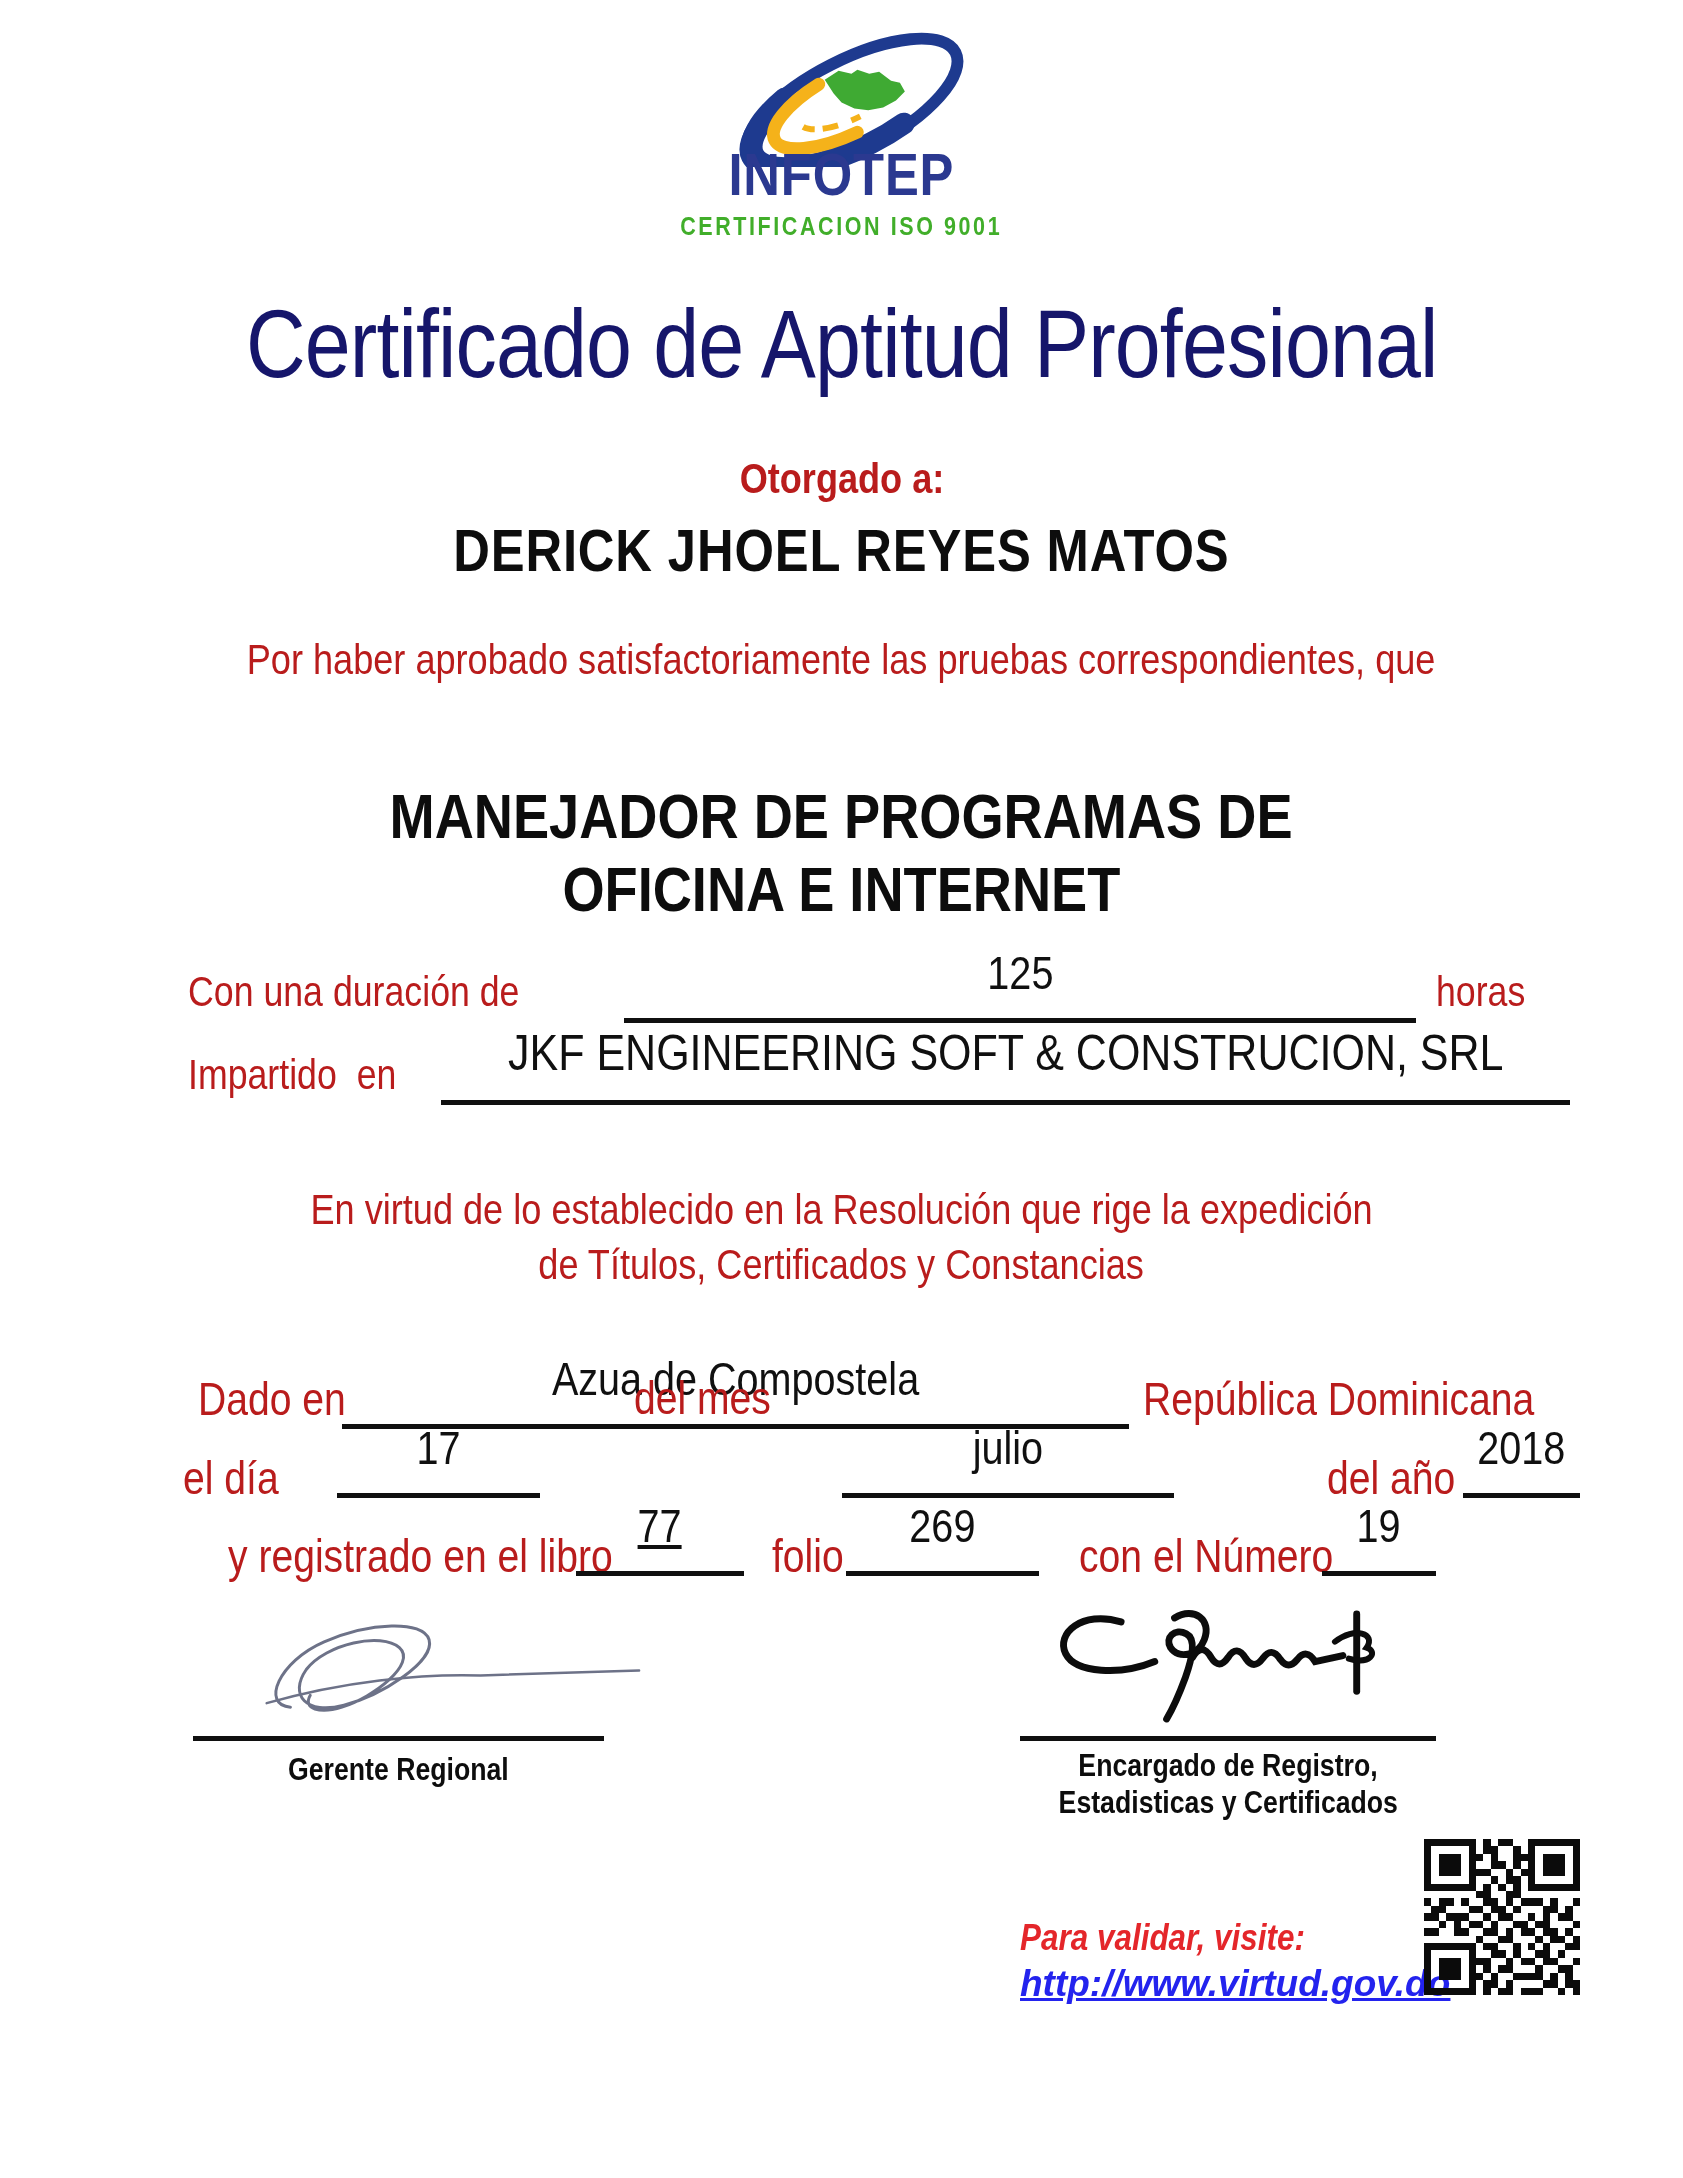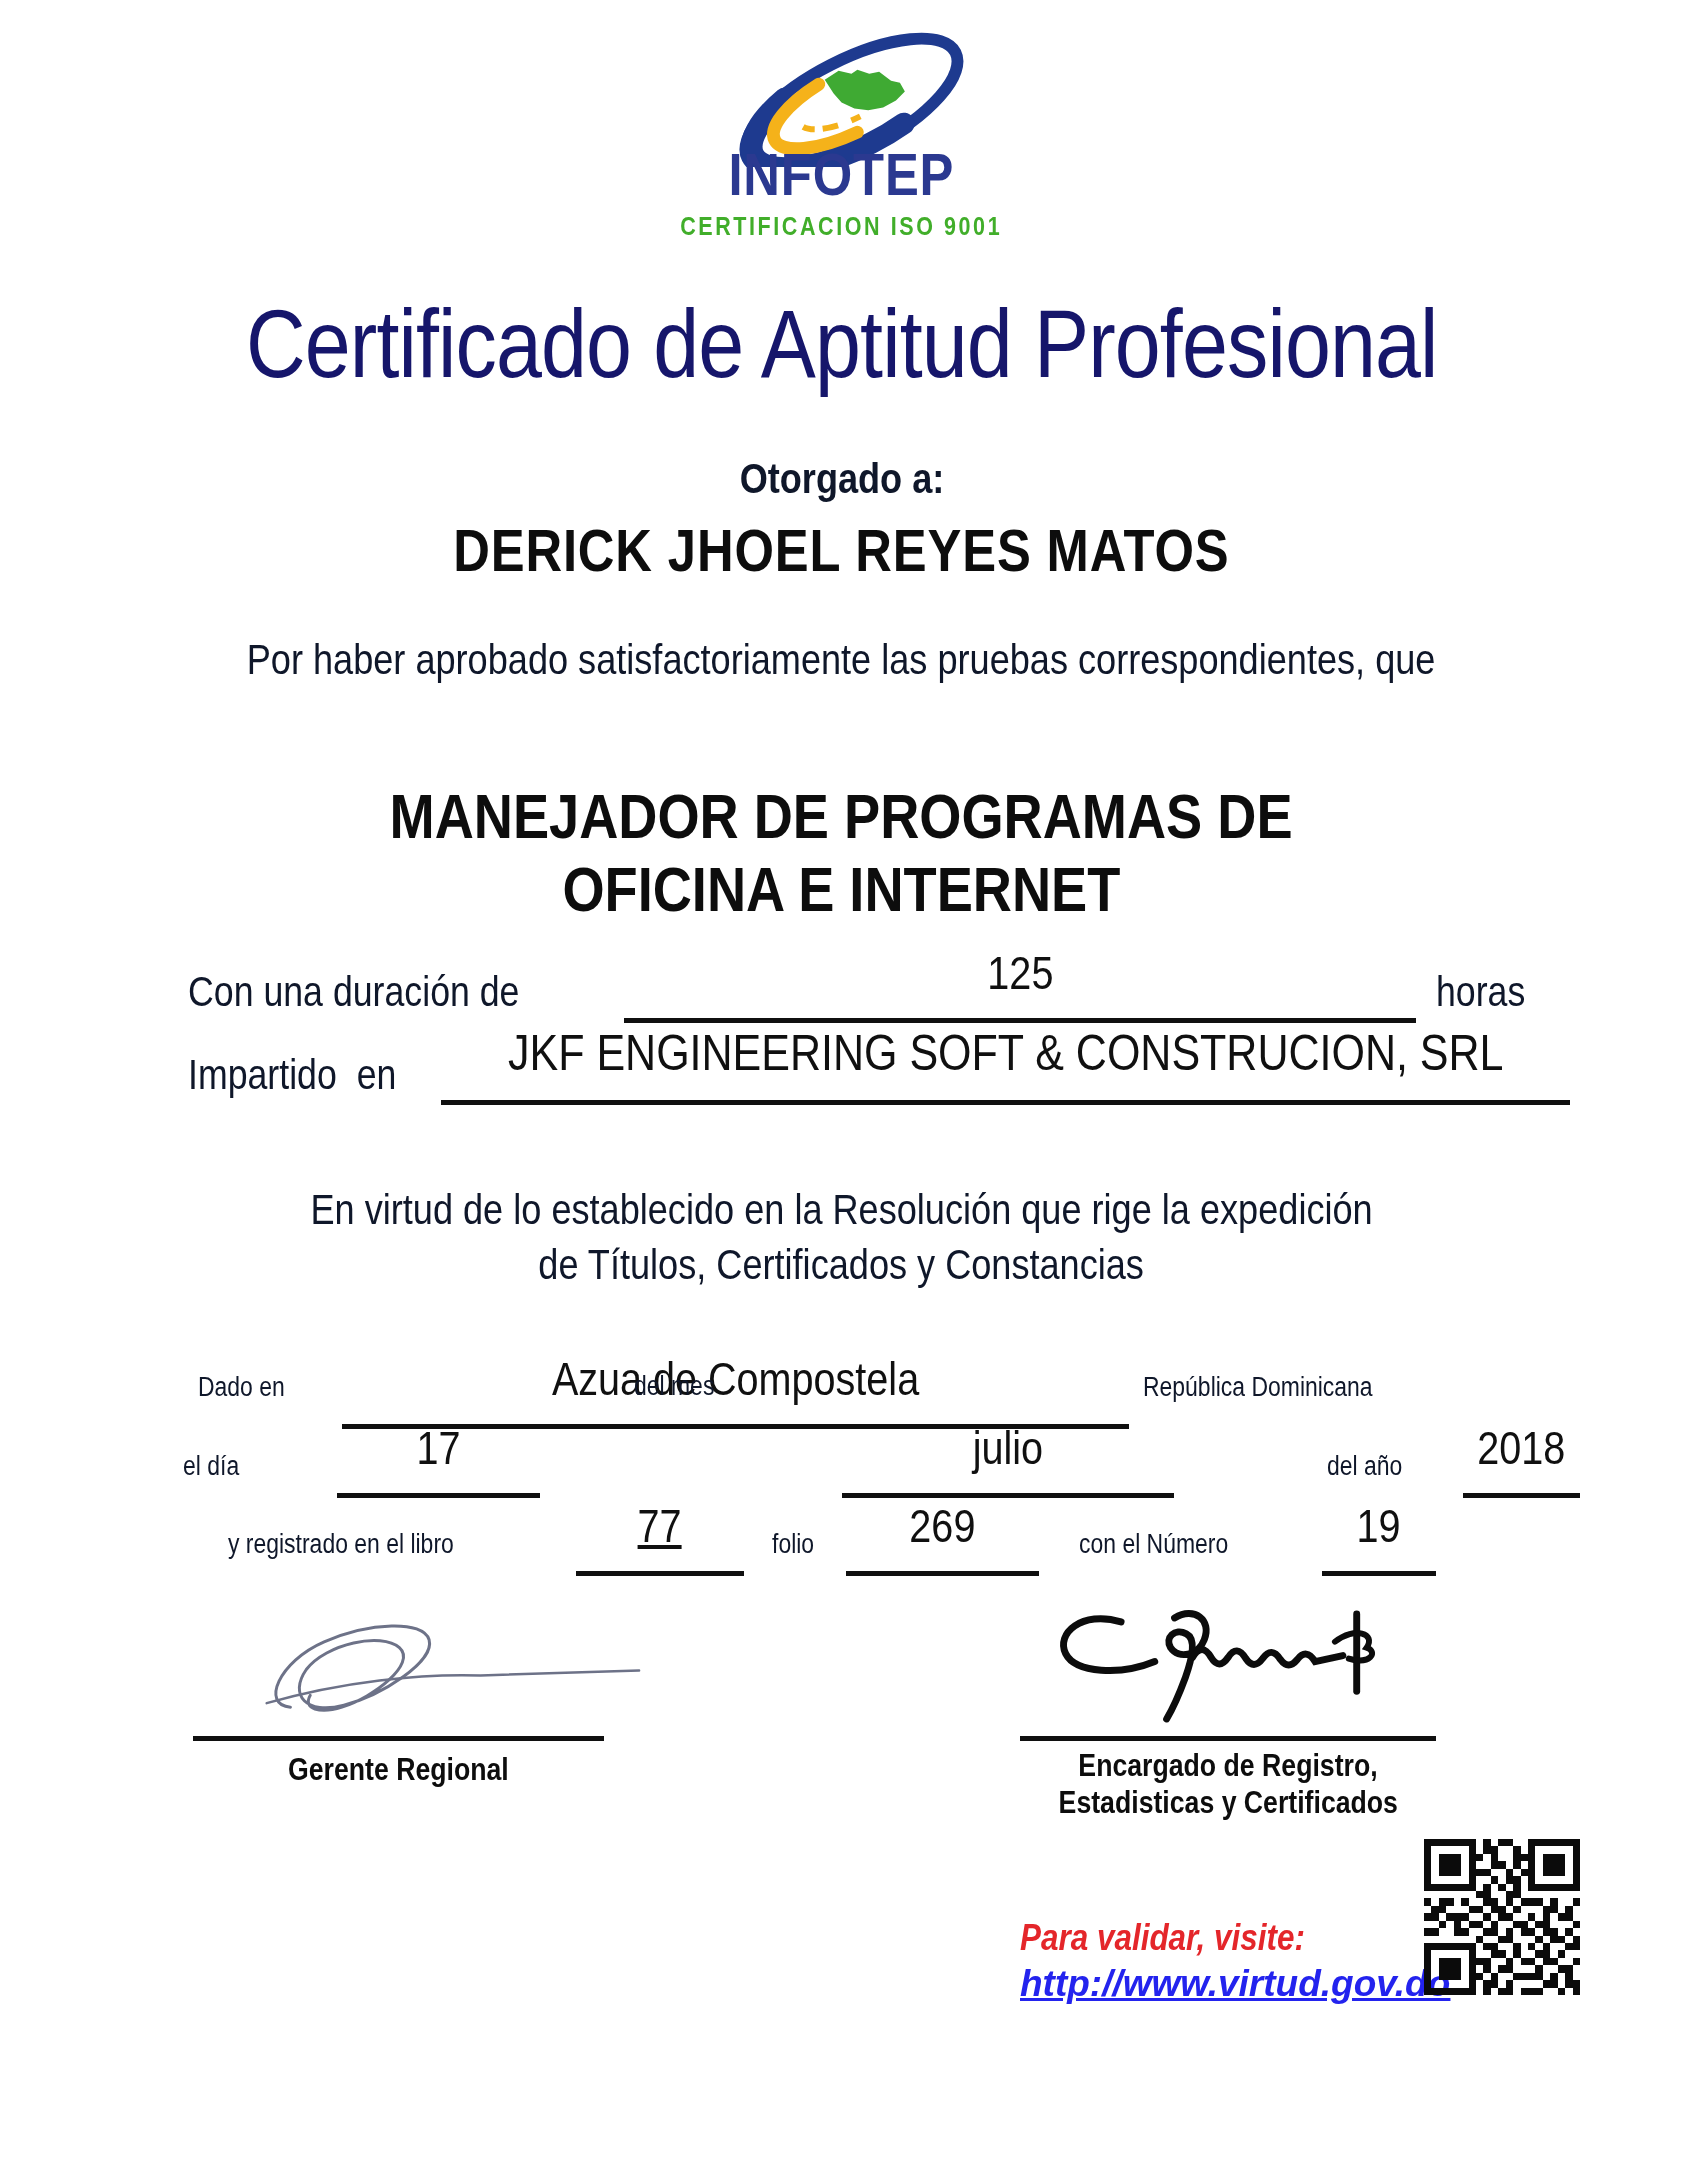--- a/index.html
+++ b/index.html
@@ -3,25 +3,25 @@
 <meta charset="utf-8">
 <style>
   * { margin:0; padding:0; box-sizing:border-box; }
   html,body { background:#ffffff; }
   .page {
     position:relative; width:1683px; height:2178px; background:#ffffff;
     font-family:"Liberation Sans", sans-serif; overflow:hidden;
   }
   .abs { position:absolute; }
   .center { left:0; width:100%; text-align:center; }
-  .navy { color:#0f172a; }
+  .navy { color:#b91c1c; }
   .cond { display:inline-block; transform:scaleX(0.86); transform-origin:center center; white-space:pre; }
   .cond-l { display:inline-block; transform:scaleX(0.85); transform-origin:left center; white-space:pre; }
   .lbl { font-size:42px; font-weight:400; }
-  .lbl-sm { font-size:27px; font-weight:400; }
+  .lbl-sm { font-size:46px; font-weight:400; }
   .title { font-size:96px; font-weight:500; letter-spacing:-1px; color:#16166b; }
   .name { font-size:59px; font-weight:800; letter-spacing:1px; color:#0d0d0d; }
   .course { font-size:63px; font-weight:800; letter-spacing:0px; color:#0d0d0d; }
   .bodytxt { font-size:42px; }
   .blank {
     position:absolute; border-bottom:5px solid #101010;
     display:flex; align-items:flex-end; justify-content:center;
     color:#101010; padding-bottom:18px;
   }
   .blank .val { font-size:46px; }

